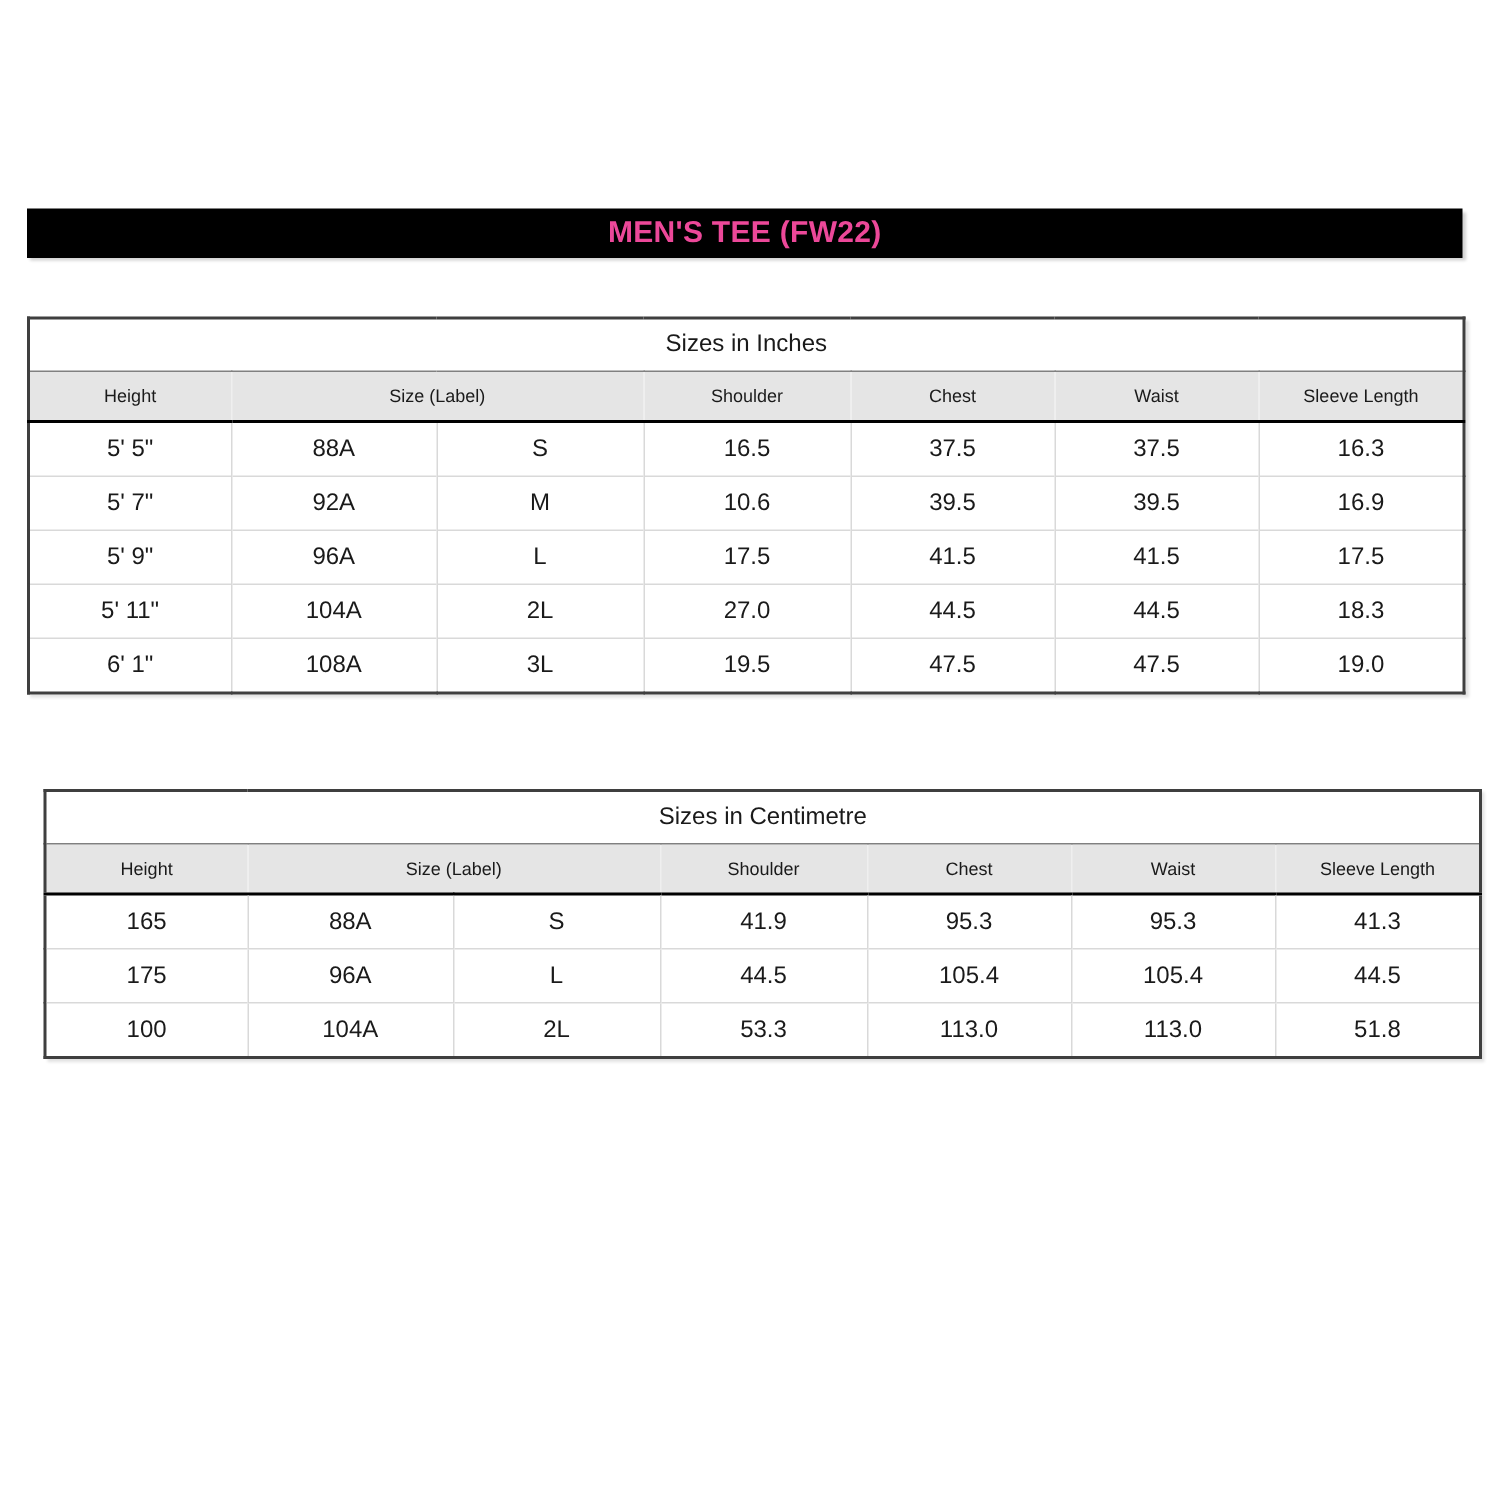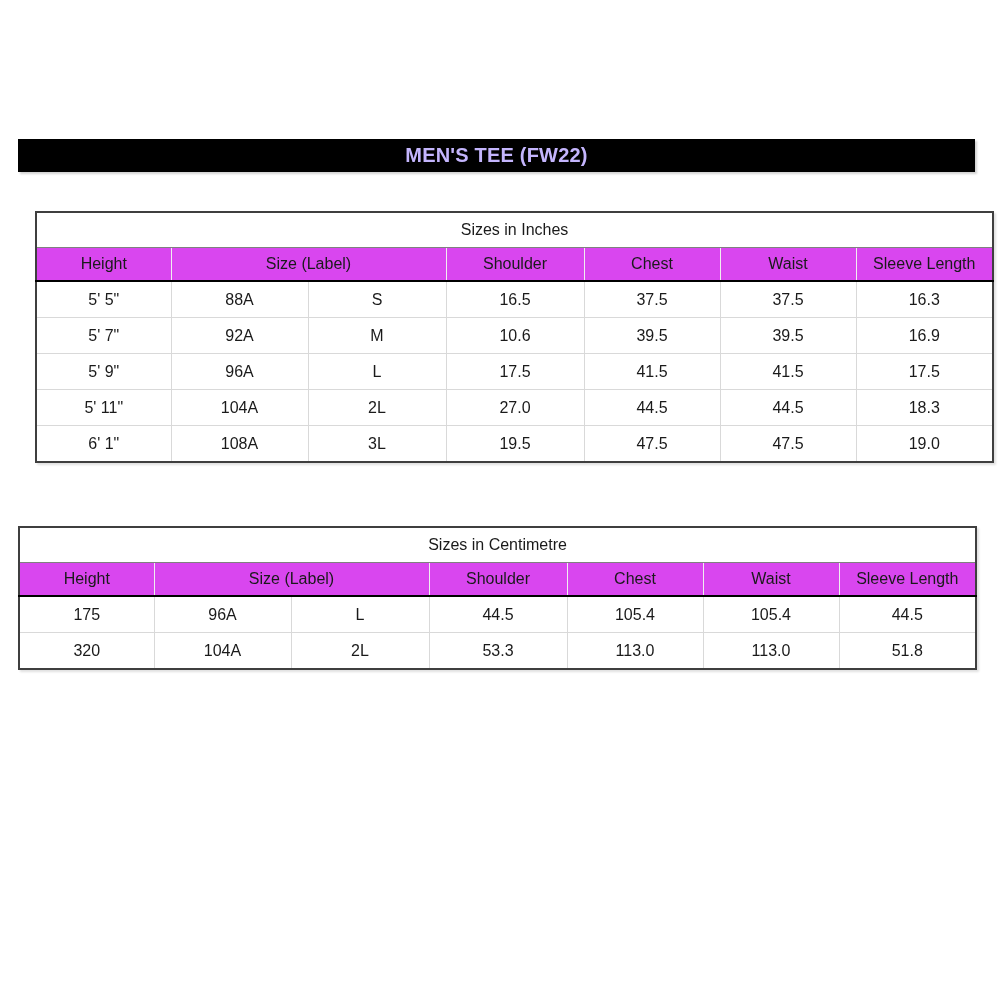--- a/index.html
+++ b/index.html
@@ -17,56 +17,56 @@
     overflow: hidden;
   }
   
   .banner {
     position: absolute;
     left: 18px;
     top: 139px;
     width: 957px;
     height: 33px;
     background: #000000;
-    color: #c4b5fd;
+    color: #ec4899;
     font-size: 20px;
     font-weight: 700;
     line-height: 33px;
     text-align: center;
     letter-spacing: 0.2px;
     box-shadow: 2px 2px 2px rgba(0,0,0,0.18);
   }
   
   table.size-table {
     position: absolute;
     left: 18px;
     width: 957px;
     border-collapse: collapse;
     table-layout: fixed;
     background: #ffffff;
     border: 2px solid #3f3f3f;
     box-shadow: 2px 2px 2px rgba(0,0,0,0.12);
   }
-  #table-inches { top: 211px; margin-left: 17px; }
-  #table-cm     { top: 526px; }
+  #table-inches { top: 211px; }
+  #table-cm     { top: 526px; margin-left: 11px; }
 
   tr.title-row th {
     height: 32px;
     font-size: 16px;
     font-weight: 400;
     text-align: center;
     background: #ffffff;
     border-bottom: 1px solid #808080;
   }
   tr.header-row th {
     height: 30px;
-    font-size: 16px;
+    font-size: 12px;
     font-weight: 400;
     text-align: center;
-    background: #d946ef;
+    background: #e5e5e5;
     border-left: 1px solid #efefef;
     border-bottom: 2px solid #000000;
   }
   tr.header-row th:first-child { border-left: none; }
 
   tbody td {
     height: 33px;
     font-size: 16px;
     text-align: center;
     vertical-align: middle;
@@ -175,30 +175,39 @@
         <th>Height</th>
         <th colspan="2">Size (Label)</th>
         <th>Shoulder</th>
         <th>Chest</th>
         <th>Waist</th>
         <th>Sleeve Length</th>
       </tr>
     </thead>
     <tbody>
       <tr>
+        <td>165</td>
+        <td>88A</td>
+        <td>S</td>
+        <td>41.9</td>
+        <td>95.3</td>
+        <td>95.3</td>
+        <td>41.3</td>
+      </tr>
+      <tr>
         <td>175</td>
         <td>96A</td>
         <td>L</td>
         <td>44.5</td>
         <td>105.4</td>
         <td>105.4</td>
         <td>44.5</td>
       </tr>
       <tr>
-        <td>320</td>
+        <td>100</td>
         <td>104A</td>
         <td>2L</td>
         <td>53.3</td>
         <td>113.0</td>
         <td>113.0</td>
         <td>51.8</td>
       </tr>
     </tbody>
   </table>
 

